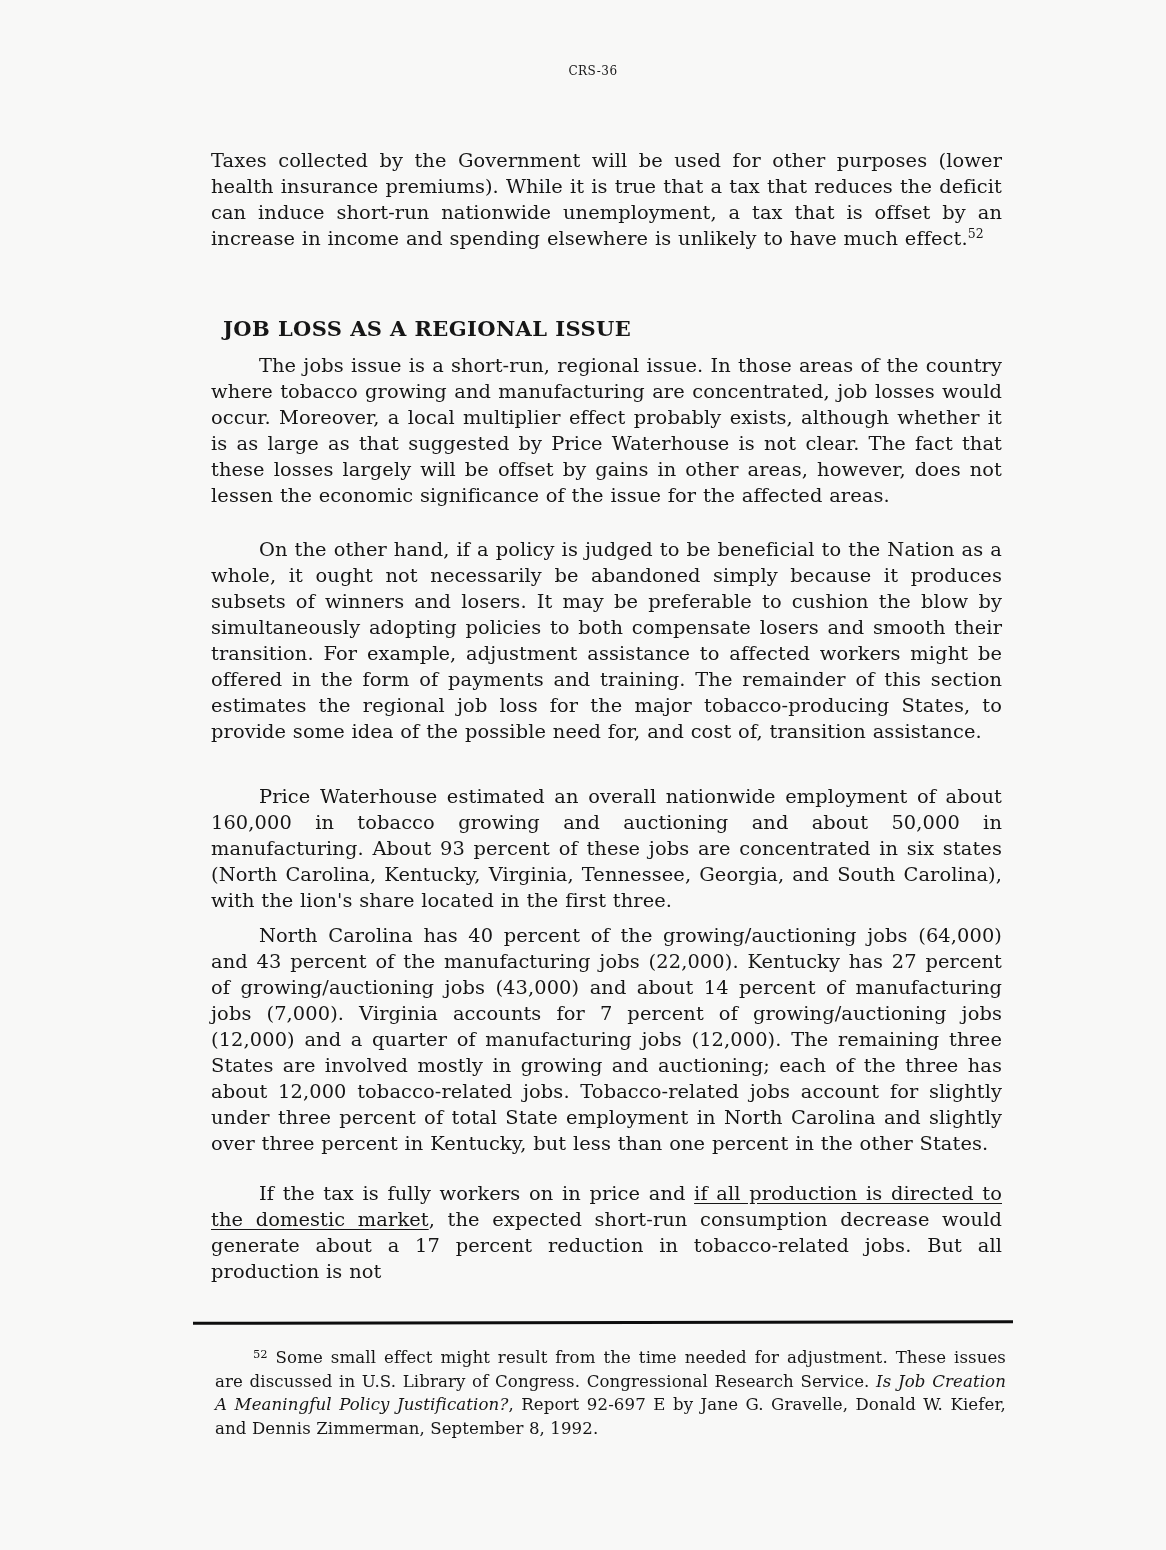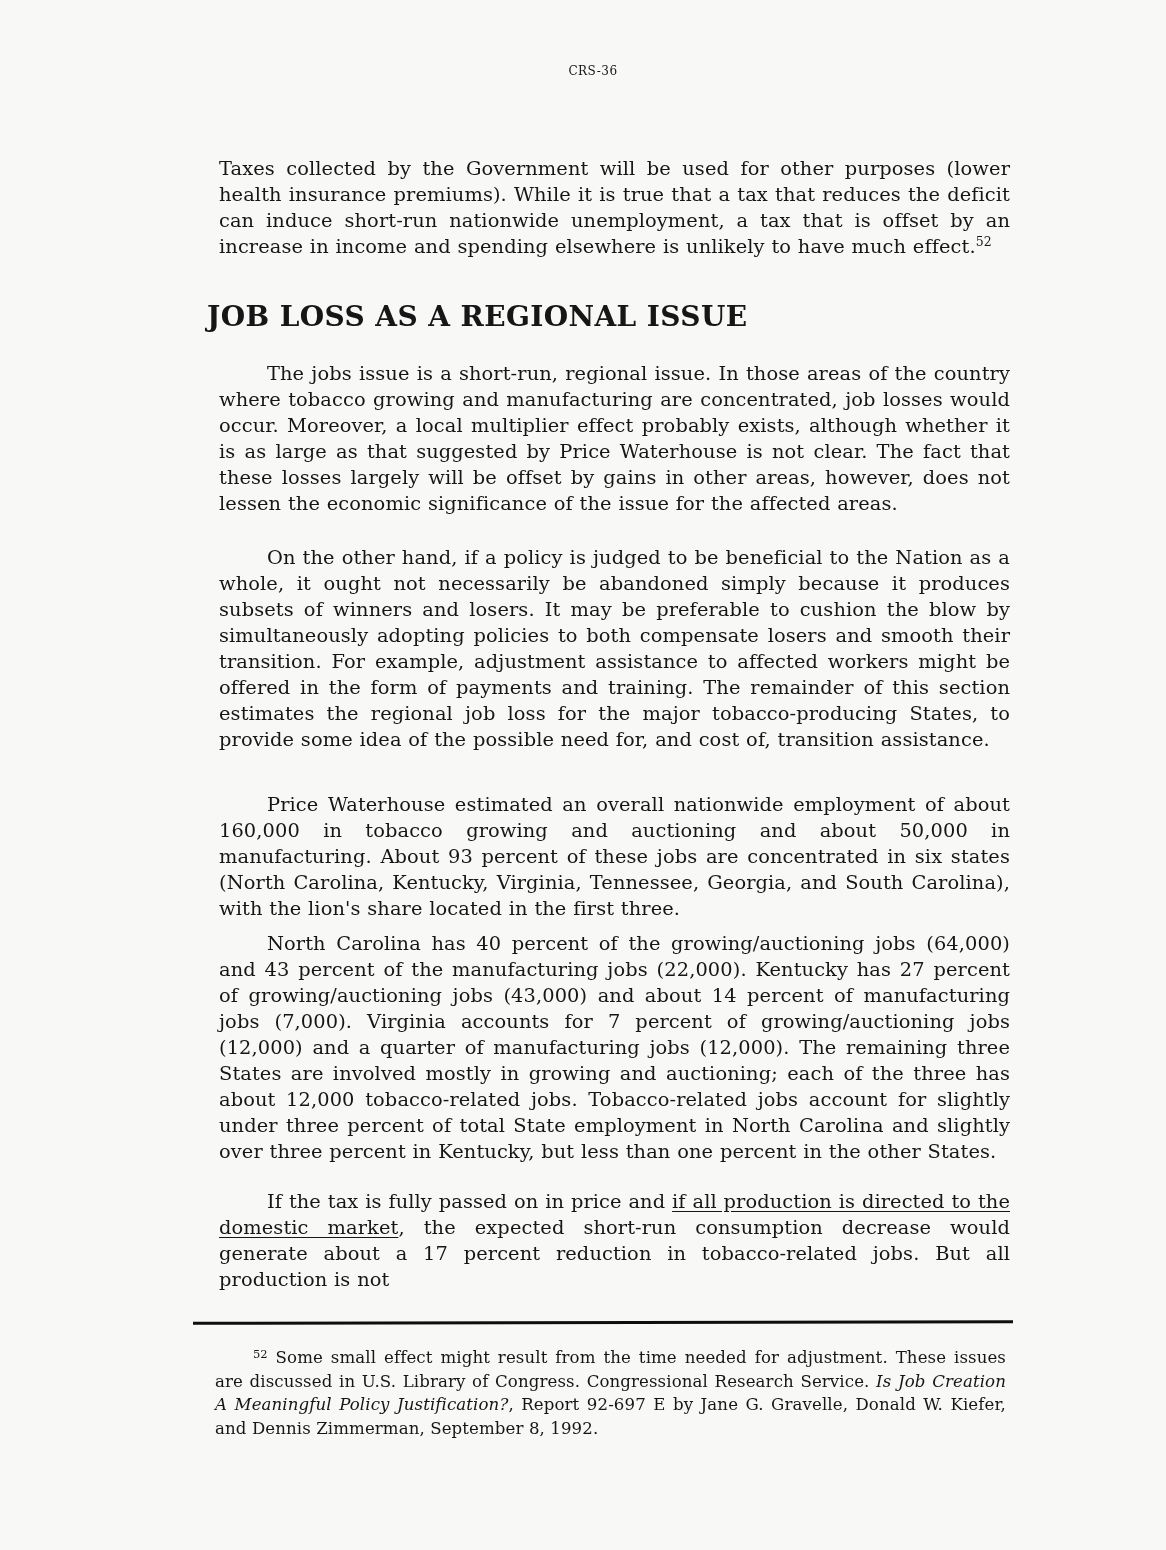--- a/index.html
+++ b/index.html
@@ -22,36 +22,36 @@
     left: 10px;
     width: 100%;
     text-align: center;
     font-size: 12px;
     letter-spacing: 0.5px;
   }
   .body {
     position: absolute;
     left: 207px;
     width: 791px;
-    margin: 12px;
+    margin: 4px;
     font-size: 19.4px;
     line-height: 26px;
     text-align: justify;
     letter-spacing: 0.1px;
     word-spacing: 0.5px;
   }
   .indent {
     text-indent: 48px;
   }
   .heading {
     position: absolute;
     left: 207px;
     width: 791px;
-    margin: 0;
-    font-size: 28px;
+    margin: 16px;
+    font-size: 21px;
     font-weight: bold;
     letter-spacing: 0.4px;
   }
   sup.fnref {
     font-size: 12.5px;
     line-height: 0;
     vertical-align: 7px;
     letter-spacing: 0;
   }
   .underline {
@@ -97,19 +97,19 @@
   <h2 class="heading" style="top:300px">JOB LOSS AS A REGIONAL ISSUE</h2>
 
   <p class="body indent" style="top:349px">The jobs issue is a short-run, regional issue.  In those areas of the country where tobacco growing and manufacturing are concentrated, job losses would occur.  Moreover, a local multiplier effect probably exists, although whether it is as large as that suggested by Price Waterhouse is not clear.  The fact that these losses largely will be offset by gains in other areas, however, does not lessen the economic significance of the issue for the affected areas.</p>
 
   <p class="body indent" style="top:533px">On the other hand, if a policy is judged to be beneficial to the Nation as a whole, it ought not necessarily be abandoned simply because it produces subsets of winners and losers.  It may be preferable to cushion the blow by simultaneously adopting policies to both compensate losers and smooth their transition.  For example, adjustment assistance to affected workers might be offered in the form of payments and training.  The remainder of this section estimates the regional job loss for the major tobacco-producing States, to provide some idea of the possible need for, and cost of, transition assistance.</p>
 
   <p class="body indent" style="top:780px">Price Waterhouse estimated an overall nationwide employment of about 160,000 in tobacco growing and auctioning and about 50,000 in manufacturing.  About 93 percent of these jobs are concentrated in six states (North Carolina, Kentucky, Virginia, Tennessee, Georgia, and South Carolina), with the lion's share located in the first three.</p>
 
   <p class="body indent" style="top:919px">North Carolina has 40 percent of the growing/auctioning jobs (64,000) and 43 percent of the manufacturing jobs (22,000).  Kentucky has 27 percent of growing/auctioning jobs (43,000) and about 14 percent of manufacturing jobs (7,000).  Virginia accounts for 7 percent of growing/auctioning jobs (12,000) and a quarter of manufacturing jobs (12,000).  The remaining three States are involved mostly in growing and auctioning; each of the three has about 12,000 tobacco-related jobs.  Tobacco-related jobs account for slightly under three percent of total State employment in North Carolina and slightly over three percent in Kentucky, but less than one percent in the other States.</p>
 
-  <p class="body indent" style="top:1177px"><span>If the tax is fully passed on in price and </span><span class="underline">if all production is directed to the domestic market</span><span>, the expected short-run consumption decrease would generate about a 17 percent reduction in tobacco-related jobs.  But all production is not</span></p>
+  <p class="body indent" style="top:1177px"><span>If the tax is fully workers on in price and </span><span class="underline">if all production is directed to the domestic market</span><span>, the expected short-run consumption decrease would generate about a 17 percent reduction in tobacco-related jobs.  But all production is not</span></p>
 
   <div class="rule" style="top:1321px"></div>
 
   <p class="footnote" style="top:1338px"><sup class="fnref">52</sup><span> Some small effect might result from the time needed for adjustment.  These issues are discussed in U.S. Library of Congress.  Congressional Research Service. </span><span class="italic">Is Job Creation A Meaningful Policy Justification?</span><span>, Report 92-697 E by Jane G. Gravelle, Donald W. Kiefer, and Dennis Zimmerman, September 8, 1992.</span></p>
 
 </div>
 
 </body></html>

